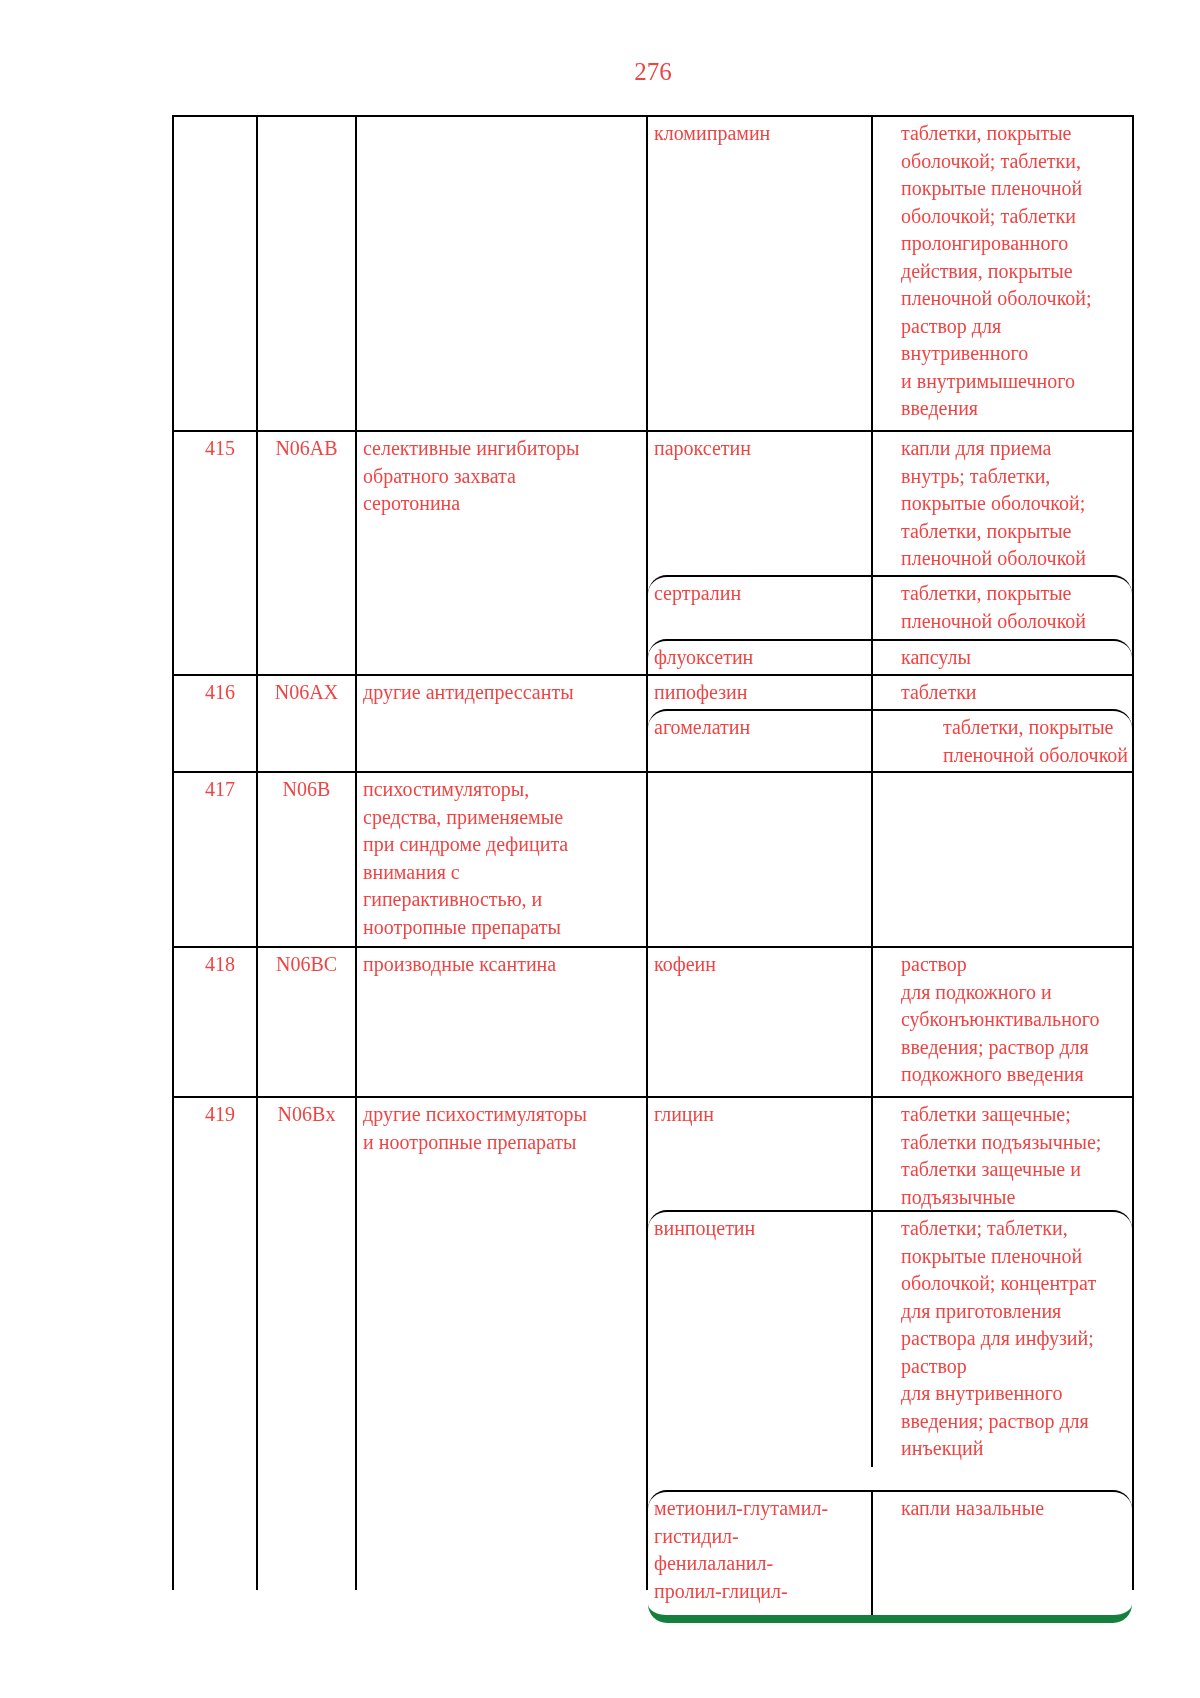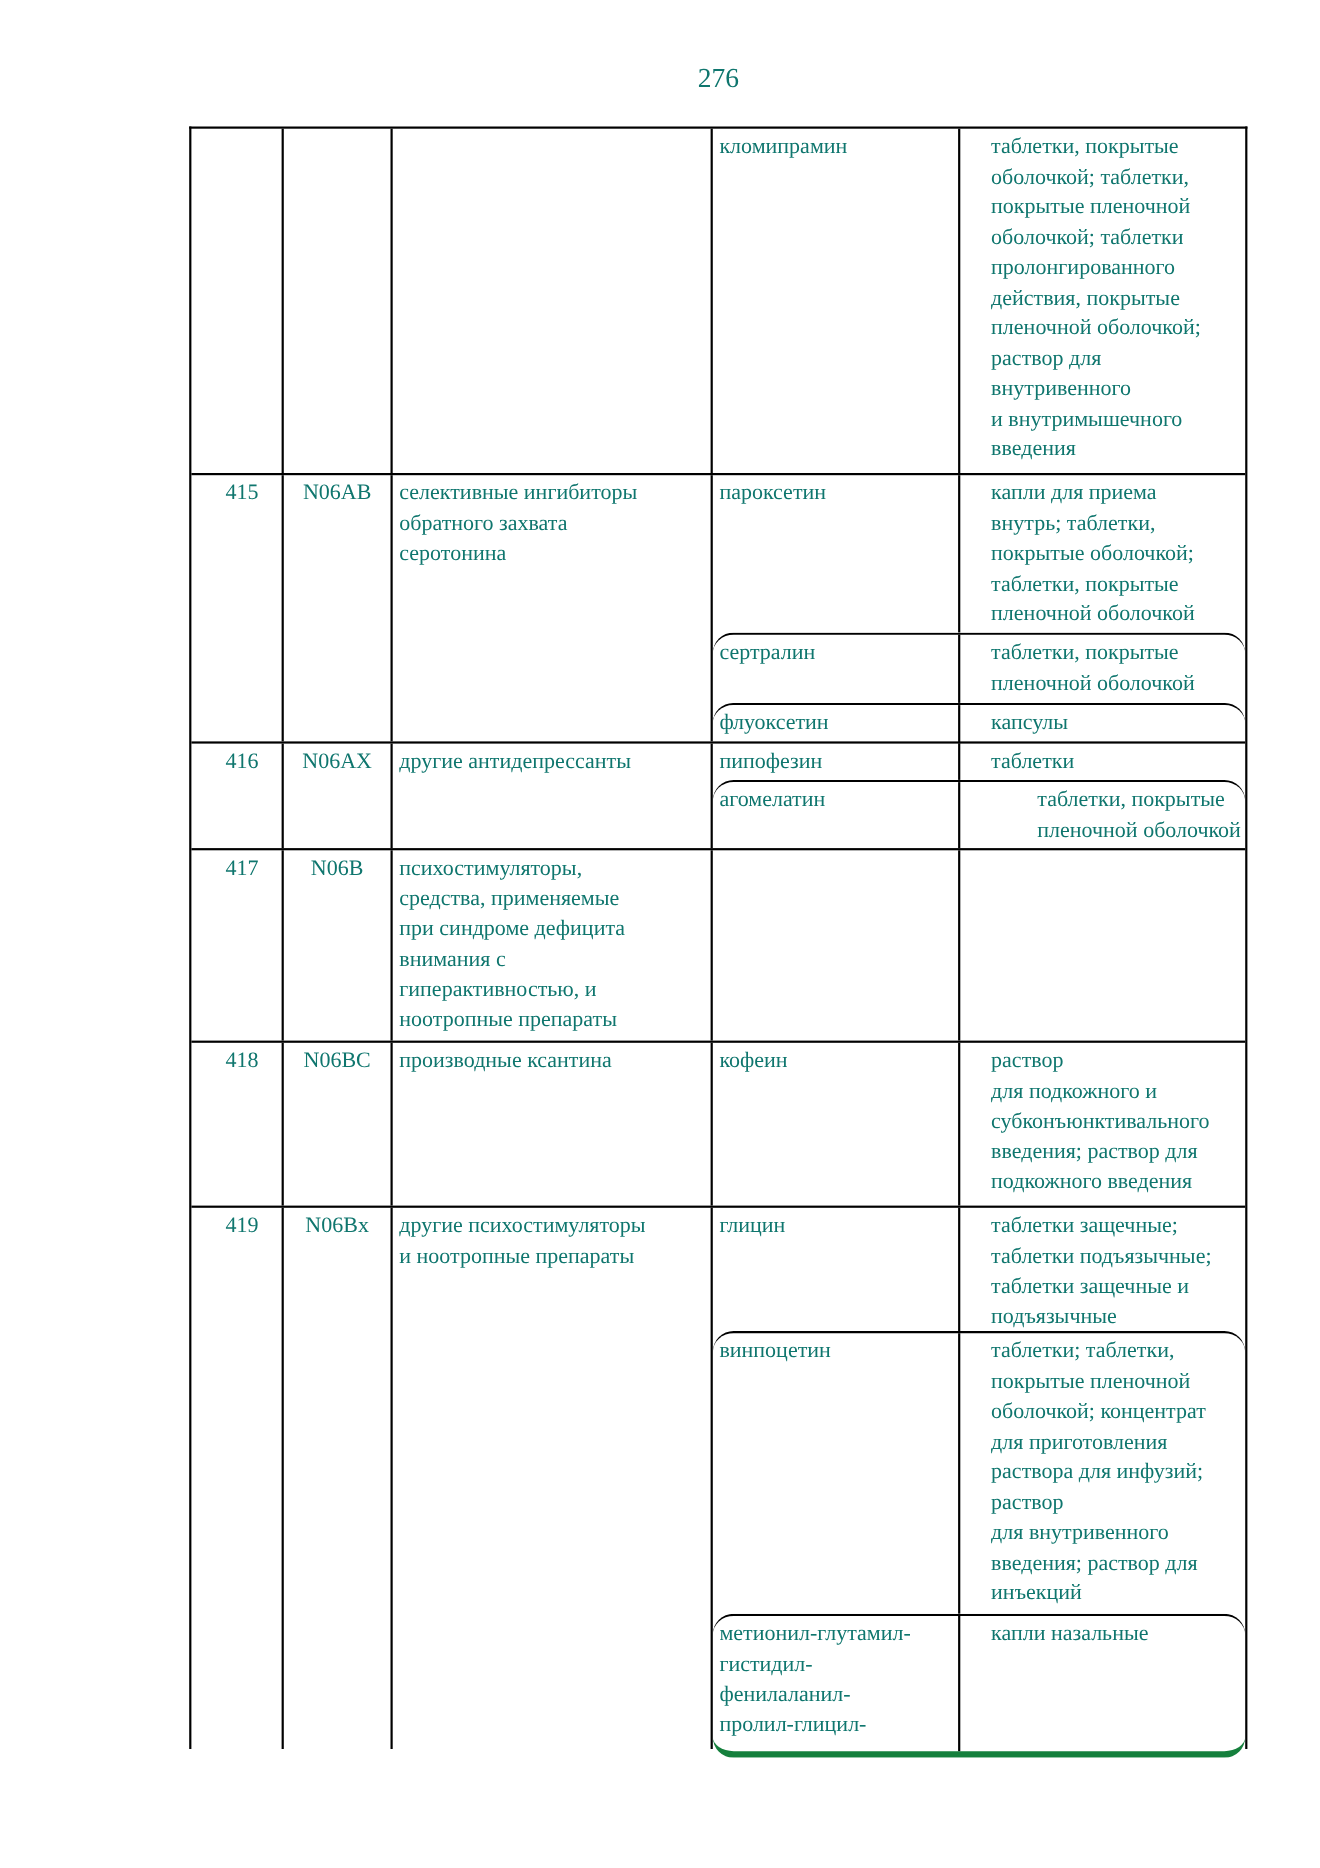--- a/index.html
+++ b/index.html
@@ -2,21 +2,21 @@
 <html><head>
 <meta charset="utf-8">
 <style>
   html,body{margin:0;padding:0;background:#ffffff;}
   .page{
     position:relative;
     width:1096px;
     height:1698px;
     background:#ffffff;
     font-family:"Liberation Serif","DejaVu Serif",serif;
-    color:#0f766e;
+    color:#ef4444;
   }
   .page-number{
     position:absolute;
     left:172px;
     top:58px;
     width:962px;
     text-align:center;
     font-size:25px;
     line-height:28px;
   }
@@ -57,21 +57,21 @@
   .hr5{height:492px;}
   
   .sh143{height:143px;}
   .sh62{height:62px;}
   .sh35{height:35px;}
   .sh33{height:33px;}
   .sh60{height:60px;gap:42px;}
   .sh112{height:112px;}
   .sh255{height:255px;}
   .sh123{height:123px;}
-  .sub-last-border{border-bottom:6px solid #15803d;}
+  .sub-last-border{border-bottom:8px solid #15803d;margin-top:23px;}
 </style>
 </head>
 <body>
 
 <div class="page">
 
   <div class="page-number">276</div>
 
   <div class="tbl">
 

